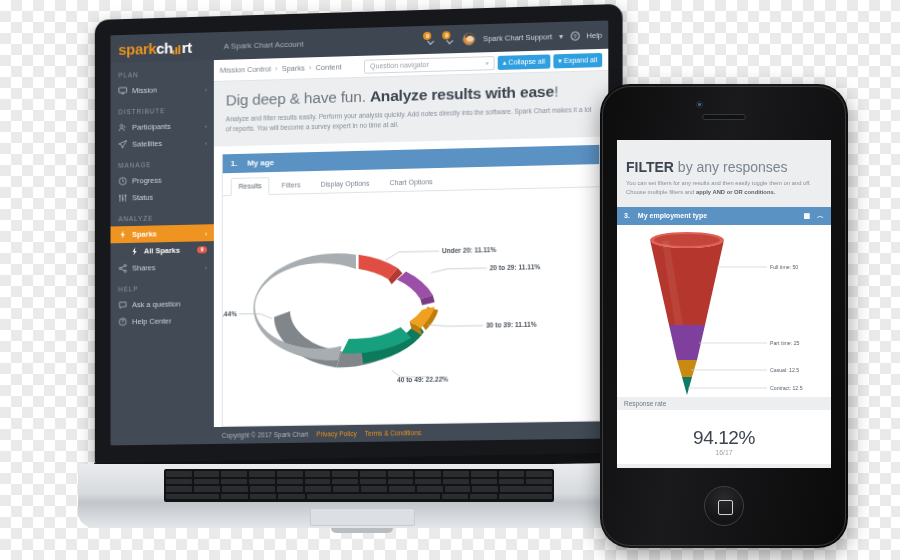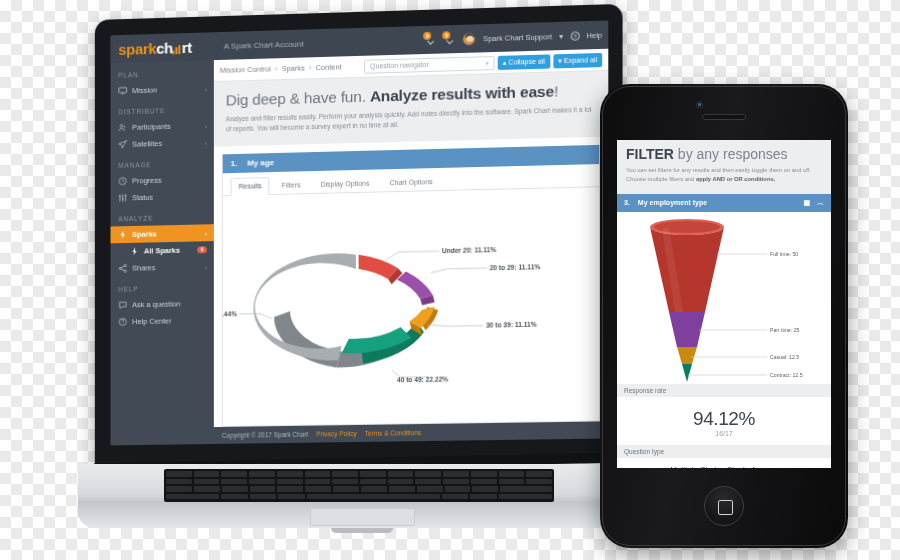--- a/index.html
+++ b/index.html
@@ -124,30 +124,30 @@
   .pcam::after{content:"";position:absolute;left:1.3px;top:1.3px;width:2.4px;height:2.4px;border-radius:50%;background:#3f6a8a;}
   .pspk { position:absolute; left:50%; margin-left:-22px; top:30px; width:44px; height:6px; border-radius:3px;
      background:#101113; border:1px solid #35383d; }
   .pscreen { position:absolute; left:17px; top:56px; width:214px; height:328px; background:#fff; overflow:hidden; }
   .pbot { position:absolute; left:0; right:0; bottom:0; height:80px; }
   .home { position:absolute; left:50%; margin-left:-20px; bottom:22px; width:40px; height:40px; border-radius:50%;
      background:radial-gradient(circle at 50% 30%,#2b2b2d 0%,#141416 70%); border:1px solid #3d3f43; }
   .home::after { content:""; position:absolute; left:50%; top:50%; width:13px; height:13px; margin:-6.5px 0 0 -6.5px;
      border:1.4px solid #cfd2d6; border-radius:2px; }
   
-  .phero { background:#eceef0; padding:6px 9px 9px 9px; }
+  .phero { background:#eceef0; padding:19px 9px 9px 9px; }
   .phero h2 { font-size:14px; color:#7b848f; font-weight:normal; }
   .phero h2 b { color:#3c4550; }
   .phero p { font-size:5.8px; color:#868f99; line-height:1.6; padding-top:4px; }
   .phero p b { color:#5a636d; }
   .pqhead { background:#5b92c4; color:#fff; font-size:7px; font-weight:bold; padding:4px 7px; display:flex; align-items:center; gap:8px; }
   .pqhead .right { margin-left:auto; display:flex; gap:7px; align-items:center; }
   .pcone { position:relative; height:172px; background:#fff; }
   .rowlabel { background:#eceef0; font-size:6.5px; color:#6e7781; padding:3px 7px; }
-  .bigpct { text-align:center; padding-top:11px; font-size:19px; color:#3c4550; font-weight:normal; letter-spacing:-.4px; }
+  .bigpct { text-align:center; padding-top:17px; font-size:19px; color:#3c4550; font-weight:normal; letter-spacing:-.4px; }
   .subpct { text-align:center; font-size:7px; color:#9aa3ad; padding-bottom:8px; }
   .qtype { text-align:center; font-size:8px; color:#4a535d; padding:7px 0 9px 0; position:relative; }
 </style>
 </head>
 <body>
 
 <div id="stage">
 
   <div id="laptop">
     <div class="lid">

